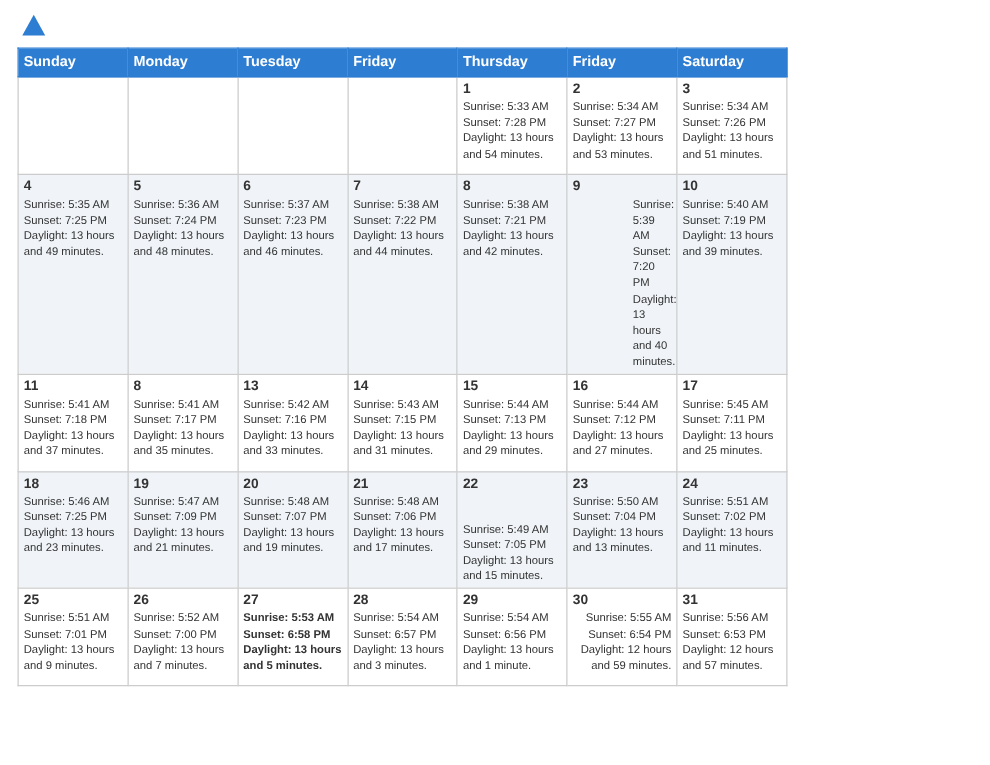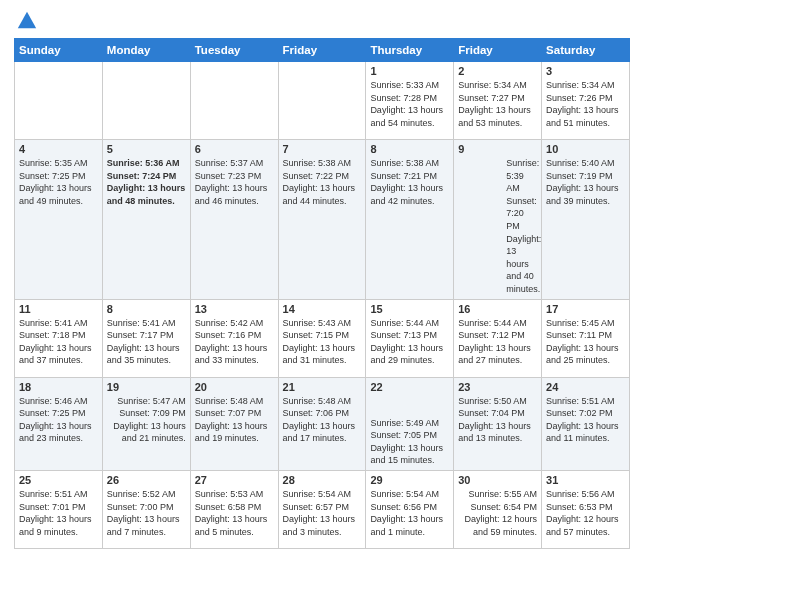--- a/index.html
+++ b/index.html
@@ -165,21 +165,21 @@
         <tr>
           <td>
             <span class="day-num">4</span>
             <div class="cell-info" style="white-space: pre-line;">Sunrise: 5:35 AM
 Sunset: 7:25 PM
 Daylight: 13 hours
 and 49 minutes.</div>
           </td>
           <td>
             <span class="day-num">5</span>
-            <div class="cell-info" style="white-space: pre-line; font-weight: bold;">Sunrise: 5:36 AM
+            <div class="cell-info" style="white-space: pre-line;">Sunrise: 5:36 AM
 Sunset: 7:24 PM
 Daylight: 13 hours
 and 48 minutes.</div>
           </td>
           <td>
             <span class="day-num">6</span>
             <div class="cell-info" style="white-space: pre-line;">Sunrise: 5:37 AM
 Sunset: 7:23 PM
 Daylight: 13 hours
 and 46 minutes.</div>
@@ -267,21 +267,21 @@
         <tr>
           <td>
             <span class="day-num">18</span>
             <div class="cell-info" style="white-space: pre-line;">Sunrise: 5:46 AM
 Sunset: 7:25 PM
 Daylight: 13 hours
 and 23 minutes.</div>
           </td>
           <td>
             <span class="day-num">19</span>
-            <div class="cell-info" style="white-space: pre-line; text-align: right;">Sunrise: 5:47 AM
+            <div class="cell-info" style="white-space: pre-line;">Sunrise: 5:47 AM
 Sunset: 7:09 PM
 Daylight: 13 hours
 and 21 minutes.</div>
           </td>
           <td>
             <span class="day-num">20</span>
             <div class="cell-info" style="white-space: pre-line;">Sunrise: 5:48 AM
 Sunset: 7:07 PM
 Daylight: 13 hours
 and 19 minutes.</div>
@@ -325,21 +325,21 @@
           </td>
           <td>
             <span class="day-num">26</span>
             <div class="cell-info" style="white-space: pre-line;">Sunrise: 5:52 AM
 Sunset: 7:00 PM
 Daylight: 13 hours
 and 7 minutes.</div>
           </td>
           <td>
             <span class="day-num">27</span>
-            <div class="cell-info" style="white-space: pre-line;">Sunrise: 5:53 AM
+            <div class="cell-info" style="white-space: pre-line; font-weight: bold;">Sunrise: 5:53 AM
 Sunset: 6:58 PM
 Daylight: 13 hours
 and 5 minutes.</div>
           </td>
           <td>
             <span class="day-num">28</span>
             <div class="cell-info" style="white-space: pre-line;">Sunrise: 5:54 AM
 Sunset: 6:57 PM
 Daylight: 13 hours
 and 3 minutes.</div>

